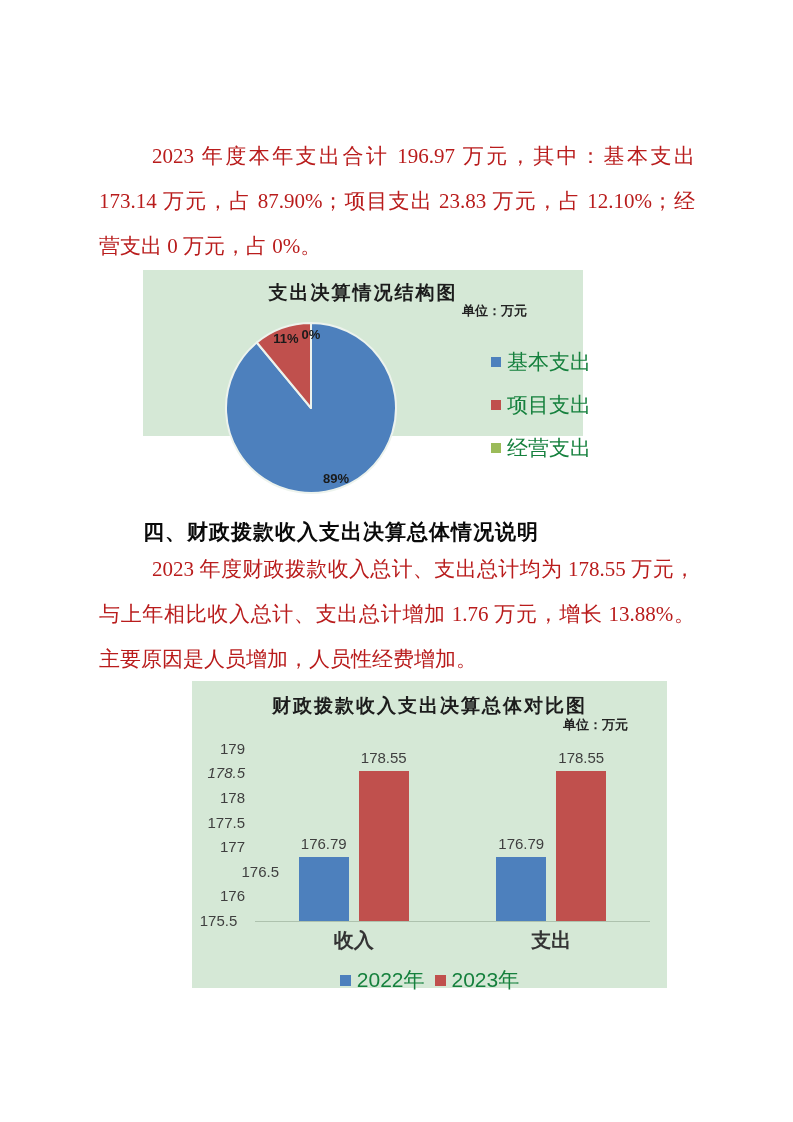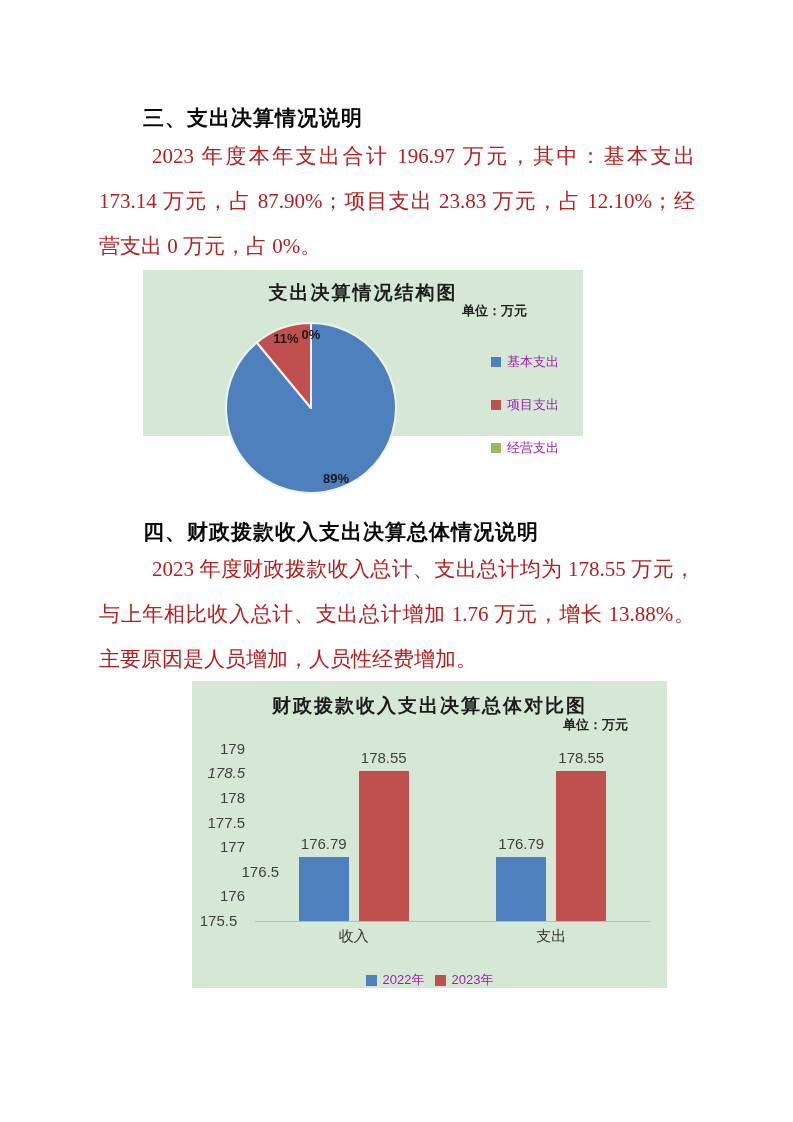--- a/index.html
+++ b/index.html
@@ -69,21 +69,21 @@
   }
   #pie-legend {
     position: absolute;
     left: 348px; top: 82px;
     display: flex; flex-direction: column;
   }
   .legend-item {
     display: flex; align-items: center;
     height: 20px; margin-bottom: 23px;
     font-family: "Liberation Sans", "DejaVu Sans", sans-serif;
-    font-size: 13px; color: #a21caf;
+    font-size: 21px; color: #15803d;
     white-space: nowrap;
   }
   .legend-swatch {
     width: 10px; height: 10px;
     margin-right: 6px;
     flex: 0 0 auto;
   }
   
   #bar-chart  { left: 192px; top: 681px; width: 475px; height: 307px; }
   #bar-plot {
@@ -108,38 +108,38 @@
     position: absolute;
     transform: translateX(-50%);
     font-family: "Liberation Sans", "DejaVu Sans", sans-serif;
     font-size: 15px; color: #3f3f3f;
     white-space: nowrap;
   }
   .x-cat-label {
     position: absolute;
     transform: translateX(-50%);
     top: 246px;
-    font-size: 15px; color: #333;
-    font-family: "Liberation Serif", "DejaVu Serif", serif;
-    white-space: nowrap;
+    font-size: 20px; color: #333;
+    font-family: "Liberation Serif", "DejaVu Serif", serif;
+    white-space: nowrap;
+    font-weight: bold;
   }
   #bar-legend {
     position: absolute;
     left: 0; right: 0; top: 274px;
     display: flex; justify-content: center; align-items: center; margin-top: 16px;
   }
   #bar-legend .legend-item { margin: 0 5px 0 5px; height: 18px; }
   #bar-legend .legend-swatch { width: 11px; height: 11px; }
 </style>
 </head>
 <body>
 
 <div class="page">
 
-  <div class="sec-heading" style="top:104px;">三、支出决算情况说明</div>
 
   <div class="body-para" style="top:134px;">2023 年度本年支出合计 196.97 万元，其中：基本支出 173.14 万元，占 87.90%；项目支出 23.83 万元，占 12.10%；经营支出 0 万元，占 0%。</div>
 
   <div class="chart" id="pie-chart">
     <div class="chart-title" style="top:10px;">支出决算情况结构图</div>
     <div class="chart-unit" style="right:56px; top:32px;">单位：万元</div>
     <svg id="pie-svg" width="176" height="176" viewBox="0 0 176 176">
         <path d="M 88 88 L 88 3 A 85 85 0 1 1 33.81896087136133 22.50637436405796 Z" fill="#4d80bd" stroke="#edf3ed" stroke-width="2" stroke-linejoin="round"></path>
         <path d="M 88 88 L 33.81896087136133 22.50637436405796 A 85 85 0 0 1 87.99999999999999 3 Z" fill="#c0504d" stroke="#edf3ed" stroke-width="2" stroke-linejoin="round"></path>
       </svg>

